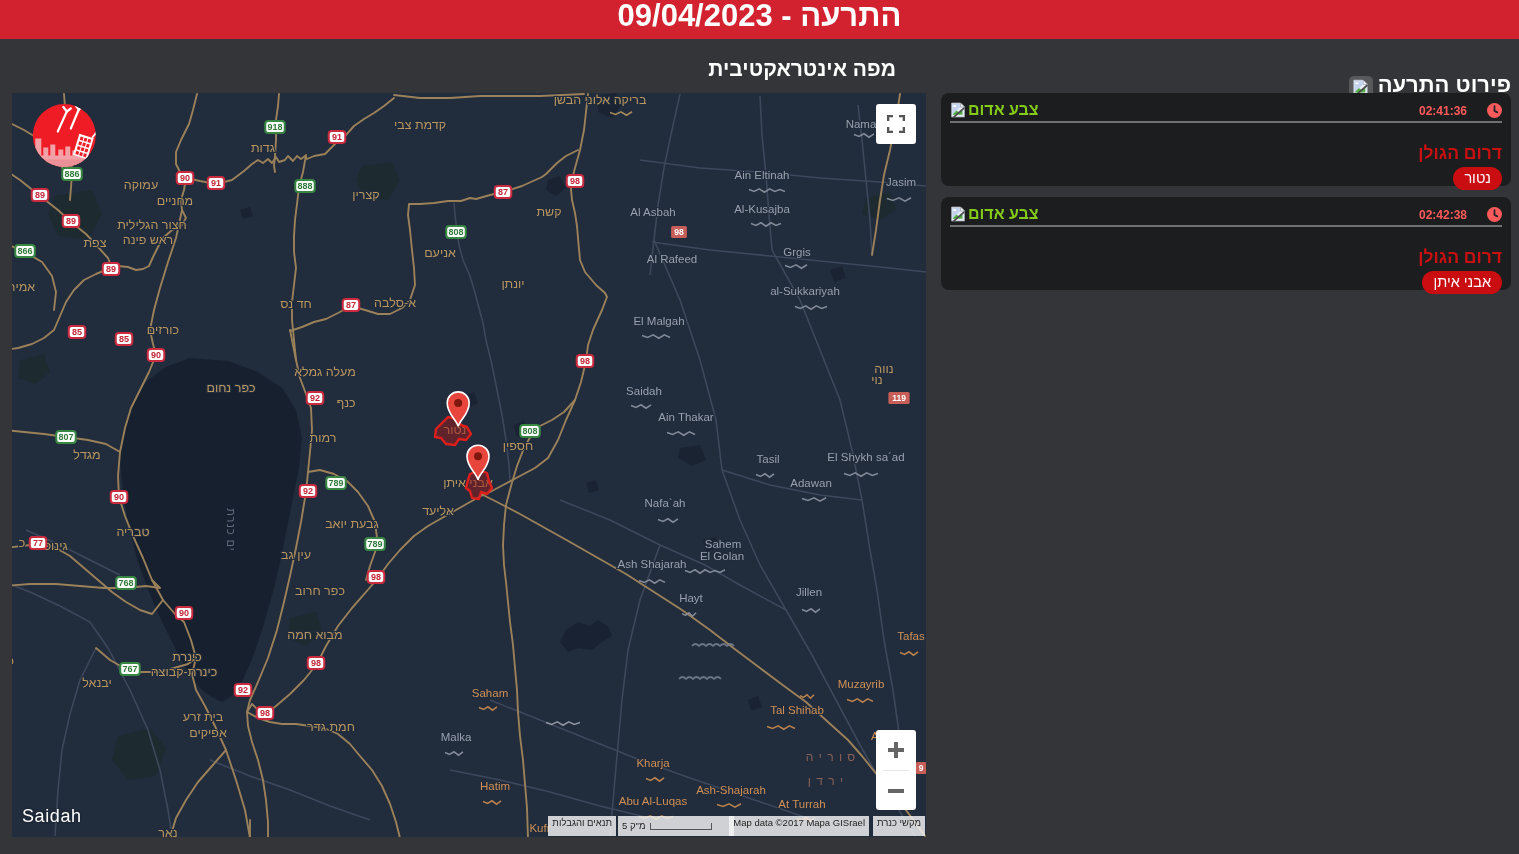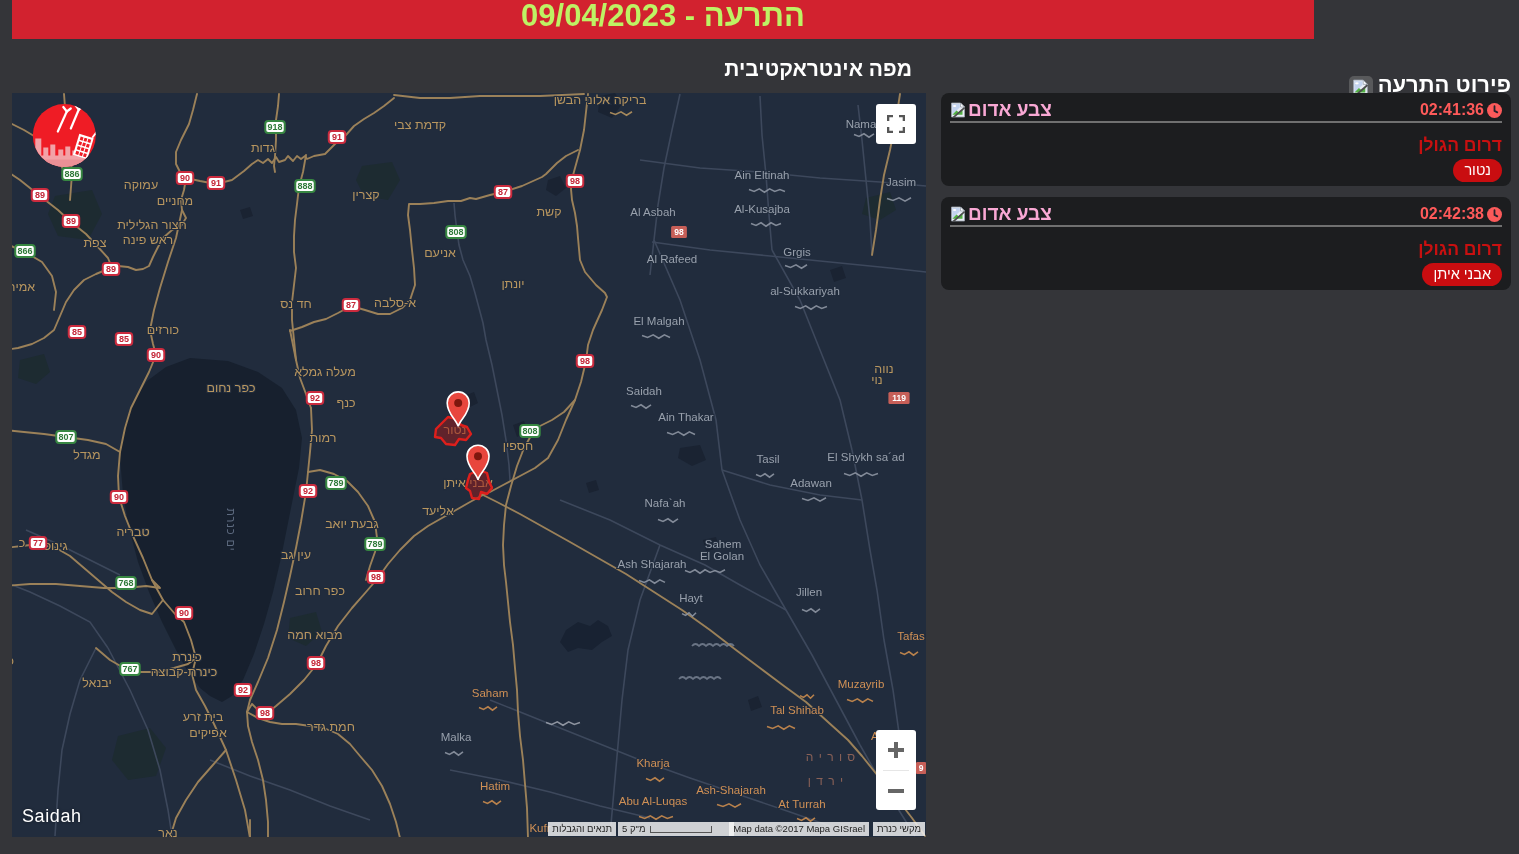--- a/index.html
+++ b/index.html
@@ -1,52 +1,52 @@
 <!DOCTYPE html>
 <html lang="he" dir="rtl"><head><meta charset="utf-8"><title>התרעה</title>
 <style>
 * { margin:0; padding:0; box-sizing:border-box; }
 html,body { width:1519px; height:854px; background:#343539; overflow:hidden;
   font-family:"Liberation Sans", sans-serif; }
-.topbar { position:absolute; left:12px; top:0; width:1302px; height:39px; background:#d2222f;
-  color:#bef264; font-size:31px; font-weight:bold; text-align:center; line-height:32px; }
+.topbar { position:absolute; left:0; top:0; width:1519px; height:39px; background:#d2222f;
+  color:#ffffff; font-size:31px; font-weight:bold; text-align:center; line-height:32px; }
 .hdr { position:absolute; color:#fff; font-size:21px; font-weight:bold; }
 #hd { top:60px; right:8px; font-size:22px;margin-top:12px; }
 #hd .ic { display:inline-block; vertical-align:-4px; margin-right:5px; background:#58595b;
   border-radius:5px; padding:3.5px; line-height:0; }
-#hm { top:57px; left:auto; right:607px; font-size:21px; }
+#hm { top:57px; left:auto; right:623px; font-size:21px; }
 #map { position:absolute; left:12px; top:93px; width:914px; height:744px; background:#212c3d; overflow:hidden; }
 #map svg.base { position:absolute; left:0; top:0; }
 .hl,.gl,.ol,.cl,.cr,.ll,.sh,.shs { font-family:"Liberation Sans", sans-serif; }
 .hl { fill:#b8965f; font-size:12.5px; paint-order:stroke; stroke:#212c3d; stroke-width:2.2px; }
 .gl { fill:#98a0ac; font-size:11.5px; paint-order:stroke; stroke:#212c3d; stroke-width:2.2px; }
 .ol { fill:#d09055; font-size:11.5px; paint-order:stroke; stroke:#212c3d; stroke-width:2.2px; }
 .cr { fill:#8a6157; font-size:12px; letter-spacing:1px; }
 .ll { fill:#5e6b80; font-size:11px; letter-spacing:1px; }
 .sh { font-size:9px; font-weight:bold; }
 .shs { font-size:8.5px; font-weight:bold; }
 .fsbtn { position:absolute; right:10px; top:11px; width:40px; height:40px; background:#fff;
   border-radius:3px; display:flex; align-items:center; justify-content:center; }
 .zoomctl { position:absolute; right:10px; top:637px; width:40px; height:80px; background:#fff; border-radius:3px; }
 .zbtn { position:absolute; left:0; width:40px; height:39px; display:flex; align-items:center; justify-content:center; }
 .zsep { position:absolute; top:39.5px; left:7px; width:26px; height:1px; background:#e6e6e6; }
 .glogo { position:absolute; left:10px; bottom:10px; color:#fff; font-size:18px; font-weight:normal;
   letter-spacing:.6px; text-shadow:0 0 3px rgba(0,0,0,.45); font-family:"Liberation Sans",sans-serif; }
-.attr { position:absolute; bottom:1px; height:14px; background:rgba(245,245,245,.82); color:#222;
+.attr { position:absolute; bottom:1px; height:20px; background:rgba(245,245,245,.82); color:#222;
   font-size:9.5px; line-height:14px; padding:0 4px; white-space:nowrap; direction:rtl; }
 .attr.scale { display:flex; gap:5px; align-items:center; justify-content:flex-start; direction:ltr; }
 .sbar { display:inline-block; width:62px; height:7px; border:1.5px solid #555; border-top:none; }
 .card { position:absolute; right:8px; width:570px; background:#1c1d1f; border-radius:8px; padding:7px 9px; }
 #c1 { top:93px; height:93px; }
 #c2 { top:197px; height:93px; }
 .crow { display:flex; justify-content:space-between; align-items:center; height:18px; margin-top:1px; }
-.ct { color:#ff5a5a; font-weight:bold; font-size:16px; display:flex; align-items:center; gap:3px; }
-.cs { color:#f9a8d4; font-weight:bold; font-size:19px; display:flex; align-items:center; gap:2px; direction:ltr; }
+.ct { color:#ff5a5a; font-weight:bold; font-size:12px; display:flex; align-items:flex-end; gap:20px; }
+.cs { color:#84cc16; font-weight:bold; font-size:16px; display:flex; align-items:center; gap:2px; direction:ltr; }
 .csep { height:2px; background:#707070; margin:2px 0 0; }
-.creg { color:#c81010; font-weight:bold; font-size:17.5px; text-align:right; margin-top:12px; line-height:20px; }
+.creg { color:#c81010; font-weight:bold; font-size:17.5px; text-align:right; margin-top:20px; line-height:20px; }
 .cpill { background:#c90d10; color:#fff; font-size:14.5px; border-radius:12px; padding:3px 11px;
   float:right; margin-top:4px; line-height:17px; }
 </style></head>
 <body>
 <div class="topbar">התרעה - 09/04/2023</div>
 <div class="hdr" id="hd">פירוט התרעה<span class="ic"><svg width="17" height="17" viewBox="0 0 16 16">
 <path d="M1.5 1 h9 l4 4 v10 h-13 Z" fill="#e9edf5" stroke="#9aa2ad" stroke-width="0.8"></path>
 <path d="M10.5 1 l4 4 h-4 Z" fill="#fff" stroke="#9aa2ad" stroke-width="0.8"></path>
 <path d="M2.3 2 h7.5 v3.6 l-7.5 7 Z" fill="#c3d3ef"></path>
 <path d="M2.3 12.8 l4.2-4.4 2.4 2 3.6-3.4 v5.8 h-10.2 Z" fill="#52b043"></path>

